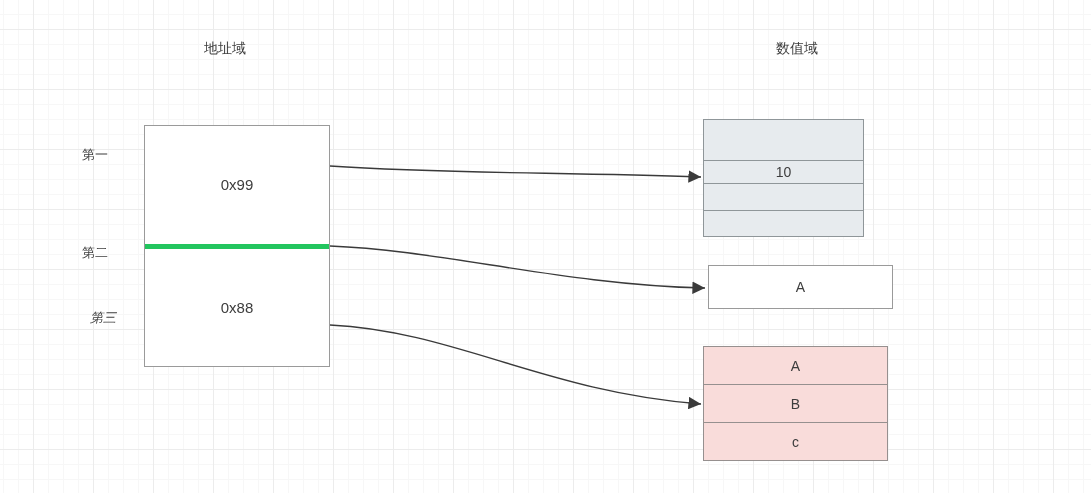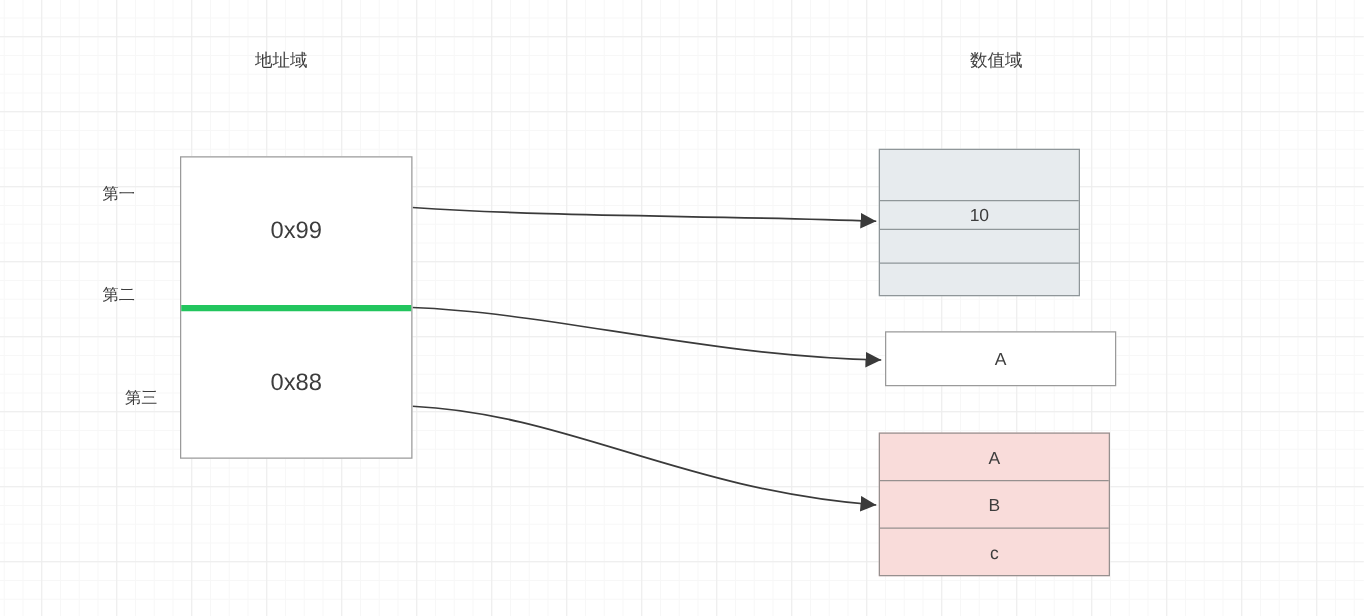--- a/index.html
+++ b/index.html
@@ -40,21 +40,21 @@
   }
   .node .cell {
     flex: 1 1 auto;
     display: flex;
     align-items: center;
     justify-content: center;
     box-sizing: border-box;
   }
   .node .cell + .cell { border-top: 5px solid #22c55e; }
 
-  .address-table { left: 144px; top: 125px; width: 186px; height: 242px; background: #ffffff; font-size: 19px; }
+  .address-table { left: 144px; top: 125px; width: 186px; height: 242px; background: #ffffff; font-size: 15px; }
 
   .gray-box { left: 703px; top: 119px; width: 161px; height: 118px; background: #e7ebee; border-color: #8f9699; font-size: 14px; }
   .gray-box .cell + .cell { border-top: 1px solid #8f9699; }
   .gray-box .cell.r0 { flex: 0 0 40px; }
   .gray-box .cell.r1 { flex: 0 0 23px; }
   .gray-box .cell.r2 { flex: 0 0 27px; }
   .gray-box .cell.r3 { flex: 1 1 auto; }
 
   .white-box { left: 708px; top: 265px; width: 185px; height: 44px; background: #ffffff; font-size: 14px; }
 
@@ -76,22 +76,22 @@
 </style>
 </head>
 <body>
 
 <div class="canvas">
 
   <div class="txt domain-title" style="left:165px; top:39px;">地址域</div>
   <div class="txt domain-title" style="left:737px; top:39px;">数值域</div>
 
   <div class="txt row-label" style="left:70px; top:146px;">第一</div>
-  <div class="txt row-label" style="left:70px; top:228px;font-family:Liberation Mono, monospace;">第二</div>
-  <div class="txt row-label" style="left:88px; top:309px;">第三</div>
+  <div class="txt row-label" style="left:70px; top:244px;">第二</div>
+  <div class="txt row-label" style="left:78px; top:309px;font-style:italic;">第三</div>
 
   <svg class="connectors" viewBox="0 0 1091 493" xmlns="http://www.w3.org/2000/svg">
     <defs>
       <marker id="arrowhead" viewBox="0 0 10 10" refX="10" refY="5" markerWidth="9" markerHeight="9" orient="auto-start-reverse">
         <path d="M 0 0 L 10 5 L 0 10 z" fill="#3a3a3a"></path>
       </marker>
     </defs>
     <path class="edge" d="M 330 166 C 450 174, 560 172, 701 177" marker-end="url(#arrowhead)"></path>
     <path class="edge" d="M 330 246 C 440 250, 565 285, 705 288" marker-end="url(#arrowhead)"></path>
     <path class="edge" d="M 330 325 C 455 331, 545 392, 701 404" marker-end="url(#arrowhead)"></path>

